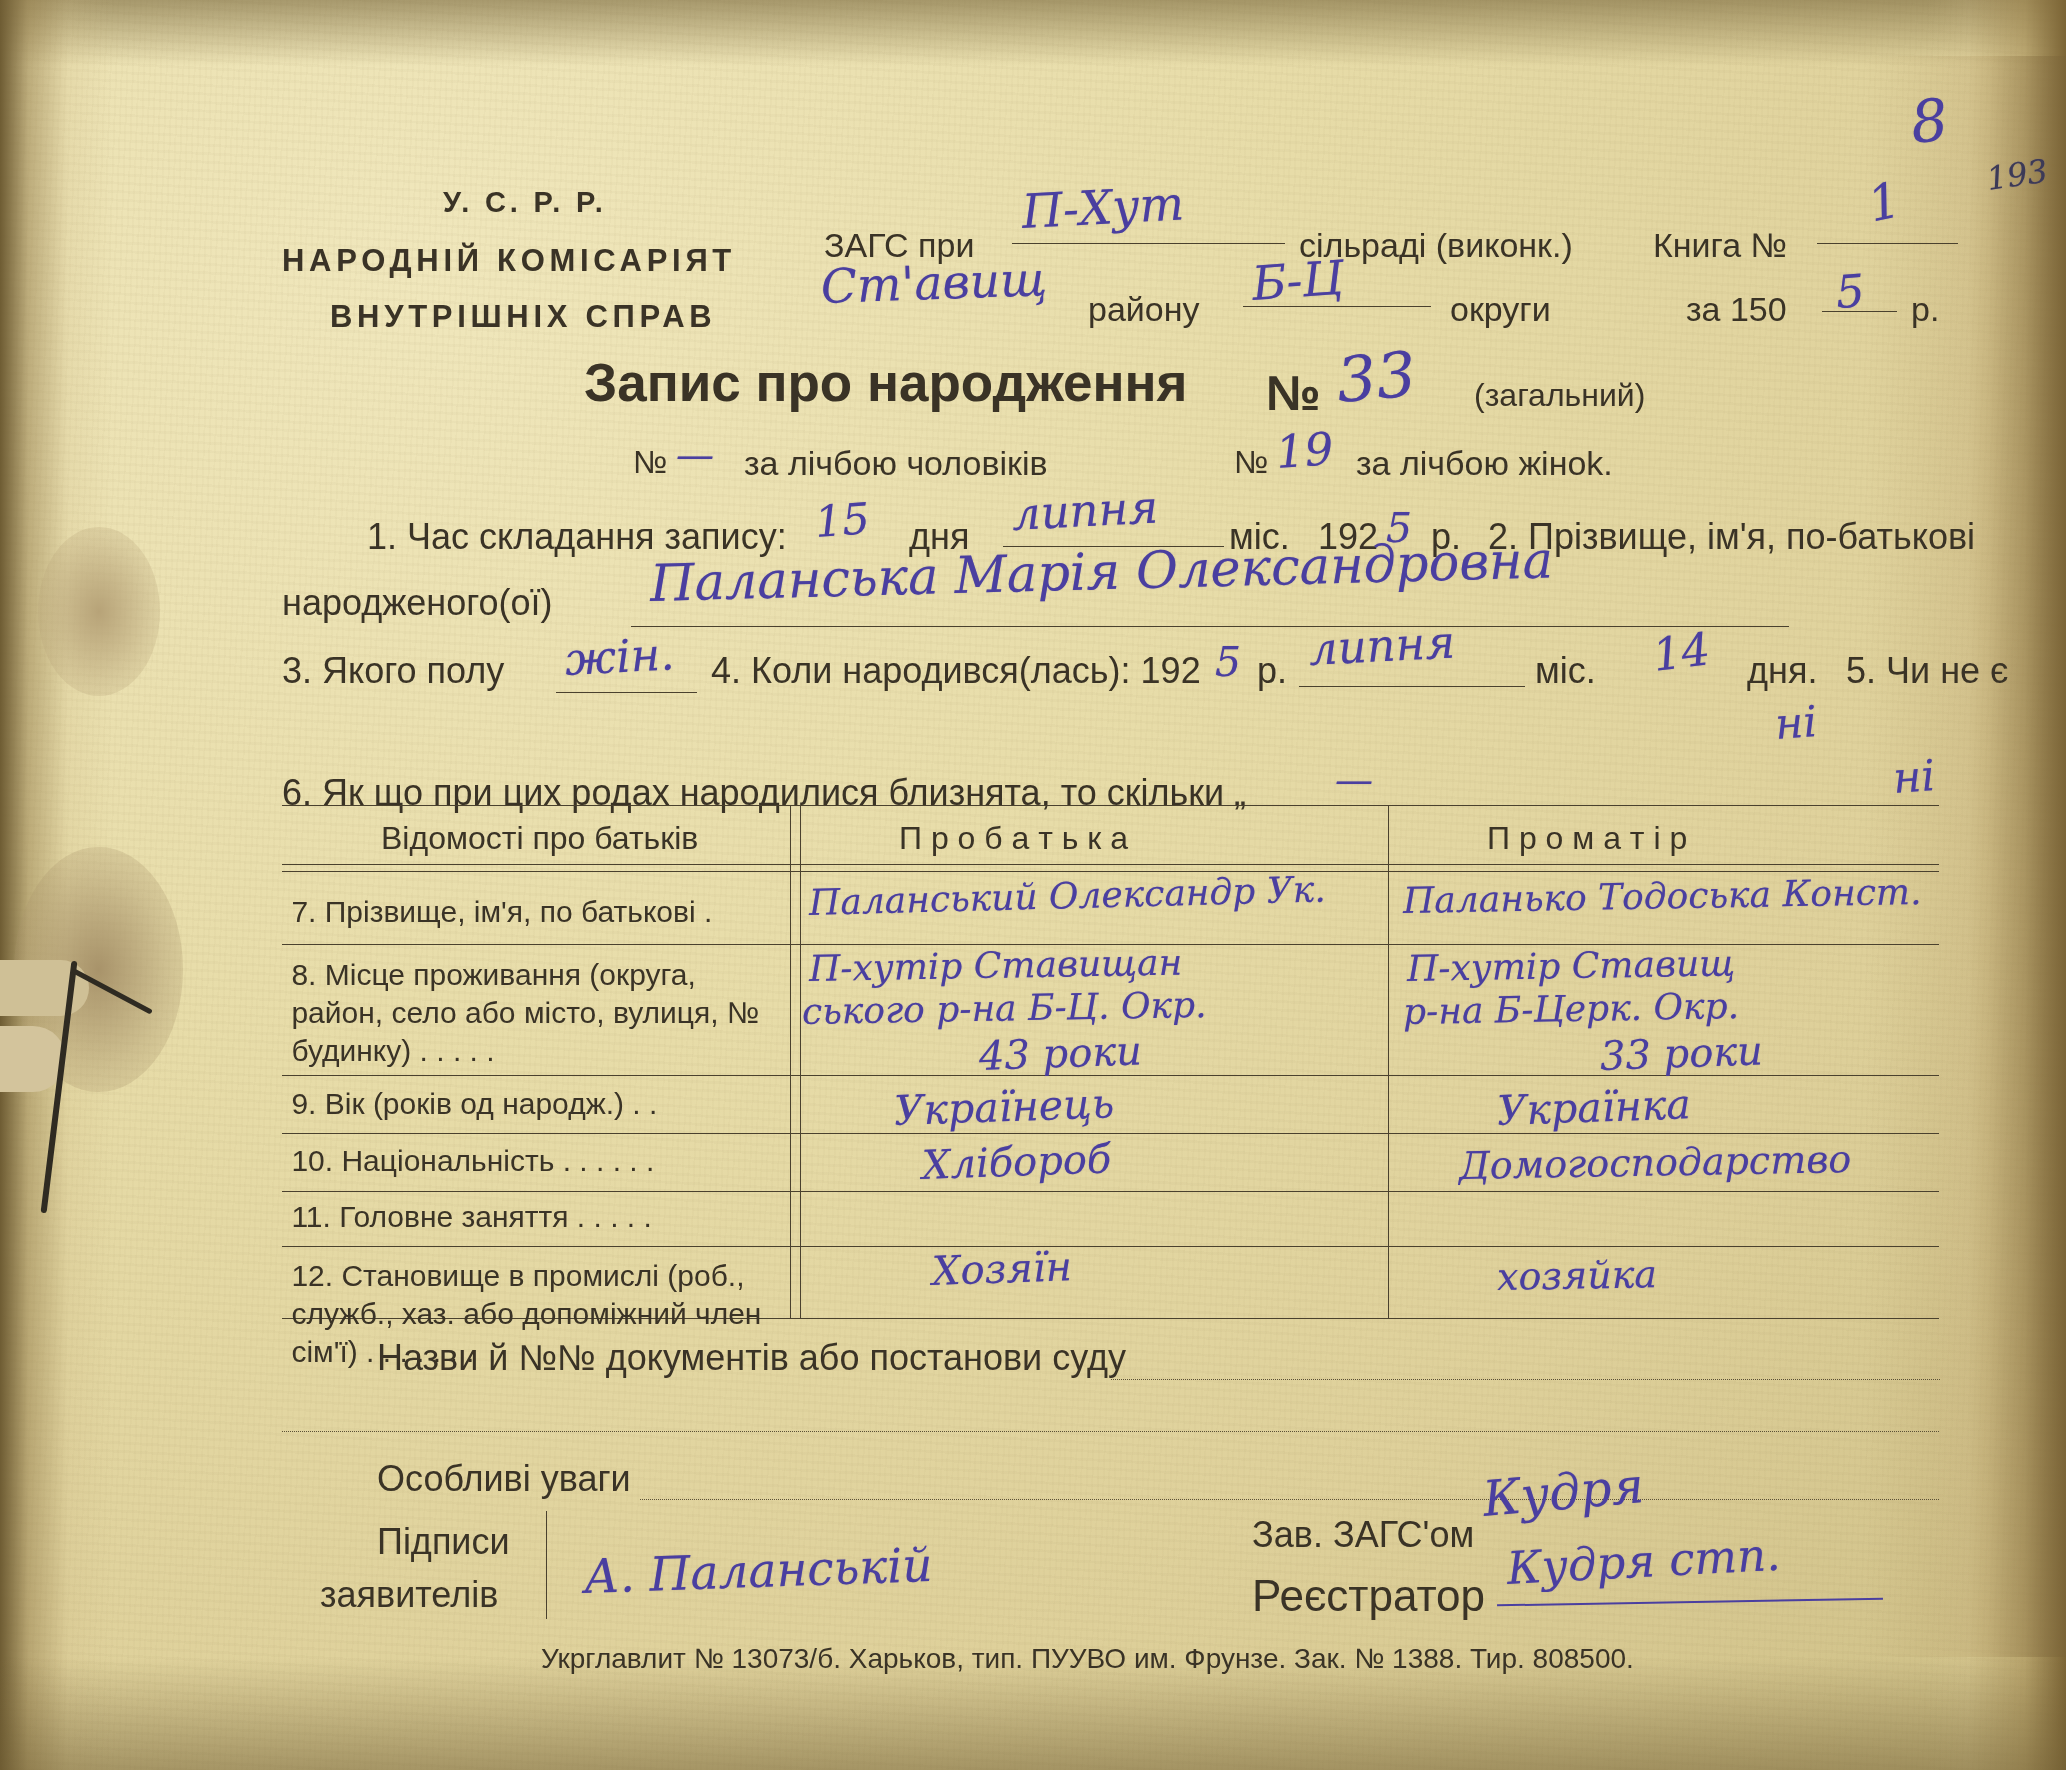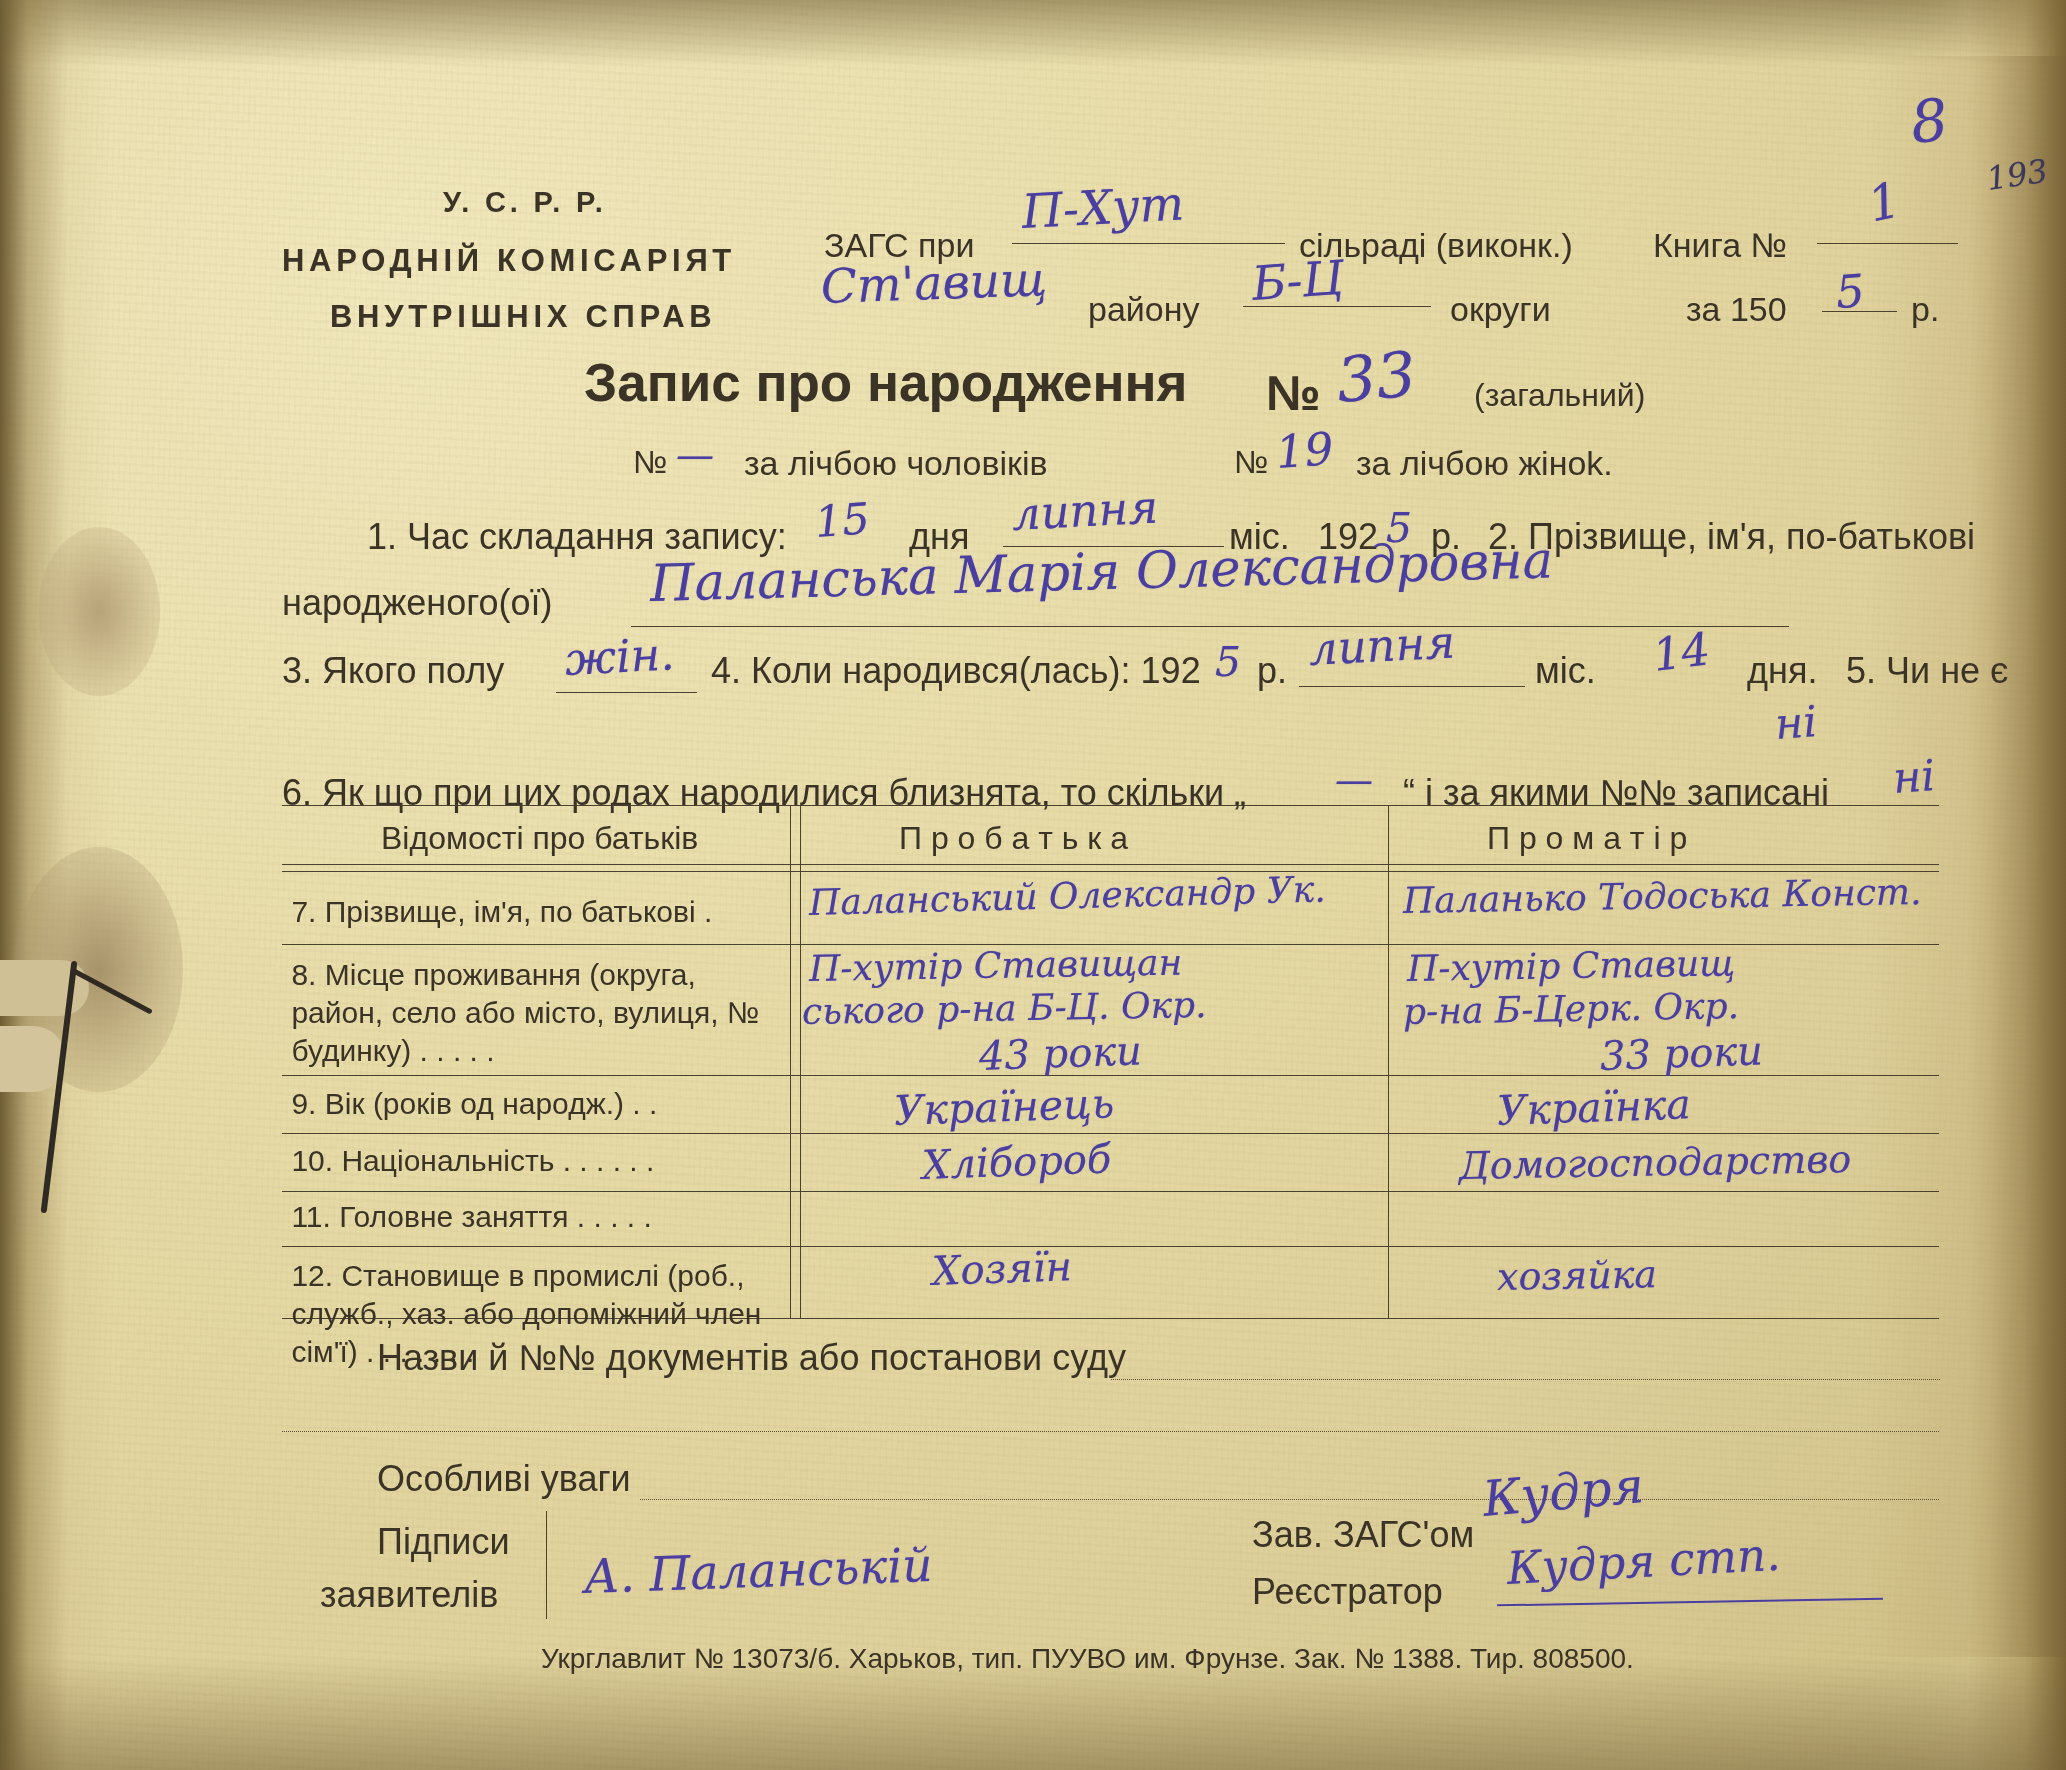--- a/index.html
+++ b/index.html
@@ -156,21 +156,20 @@
   <div class="rule" style="left:1299px;top:686px;width:226px;"></div>
   <div class="pr" style="left:1535px;top:650px;font-size:36px;">міс.</div>
   <div class="hw" style="left:1653px;top:629px;font-size:45px;transform:rotate(-7deg);">14</div>
   <div class="pr" style="left:1747px;top:650px;font-size:36px;">дня.</div>
   <div class="pr" style="left:1846px;top:650px;font-size:36px;">5. Чи не є</div>
 
   <div class="hw" style="left:1775px;top:699px;font-size:43px;transform:rotate(-4deg);">ні</div>
 
   <div class="pr" style="left:282px;top:772px;font-size:36px;">6. Як що при цих родах народилися близнята, то скільки „</div>
   <div class="hw" style="left:1335px;top:758px;font-size:38px;">—</div>
-  <div class="pr" style="left:1403px;top:772px;font-size:36px;">“ і за якими №№ записані</div>
   <div class="hw" style="left:1893px;top:753px;font-size:43px;transform:rotate(-4deg);">ні</div>
 
   <div id="tbl">
 
     <div class="tline-h" style="top:0;width:1657px;"></div>
     <div class="tline-h" style="top:59px;width:1657px;"></div>
     <div class="tline-h" style="top:66px;width:1657px;"></div>
     <div class="tline-h" style="top:139px;width:1657px;border-bottom-width:0.9px;"></div>
     <div class="tline-h" style="top:270px;width:1657px;border-bottom-width:0.9px;"></div>
     <div class="tline-h" style="top:328px;width:1657px;border-bottom-width:0.9px;"></div>
@@ -237,20 +236,20 @@
   <div class="rule-thin dots" style="left:640px;top:1499px;width:1299px;border-bottom:1.9px dotted #5b5036;"></div>
 
   <div class="pr" style="left:377px;top:1521px;font-size:36px;">Підписи</div>
   <div class="pr" style="left:320px;top:1574px;font-size:36px;">заявителів</div>
   <div class="tline-v" style="position:absolute;left:546px;top:1511px;height:108px;border-left:1.9px solid #4a412e;"></div>
 
   <div class="hw" style="left:584px;top:1549px;font-size:47px;transform:rotate(-2deg);">А. Паланській</div>
 
   <div class="pr" style="left:1252px;top:1514px;font-size:36px;">Зав. ЗАГС'ом</div>
   <div class="hw" style="left:1483px;top:1471px;font-size:49px;transform:rotate(-5deg);">Кудря</div>
-  <div class="pr" style="left:1252px;top:1571px;font-size:36px;">Реєстратор</div>
+  <div class="pr" style="left:1252px;top:1571px;font-size:44px;">Реєстратор</div>
   <div class="hw" style="left:1507px;top:1542px;font-size:45px;transform:rotate(-3deg);">Кудря стп.</div>
   <div class="rule" style="left:1497px;top:1601px;width:386px;border-bottom:2.8px solid #4a3fa0;transform:rotate(-1deg);"></div>
 
   <div class="pr" style="left:541px;top:1643px;font-size:28px;">Укрглавлит № 13073/б. Харьков, тип. ПУУВО им. Фрунзе. Зак. № 1388. Тир. 808500.</div>
 
 </div>
 
 
 </body></html>

